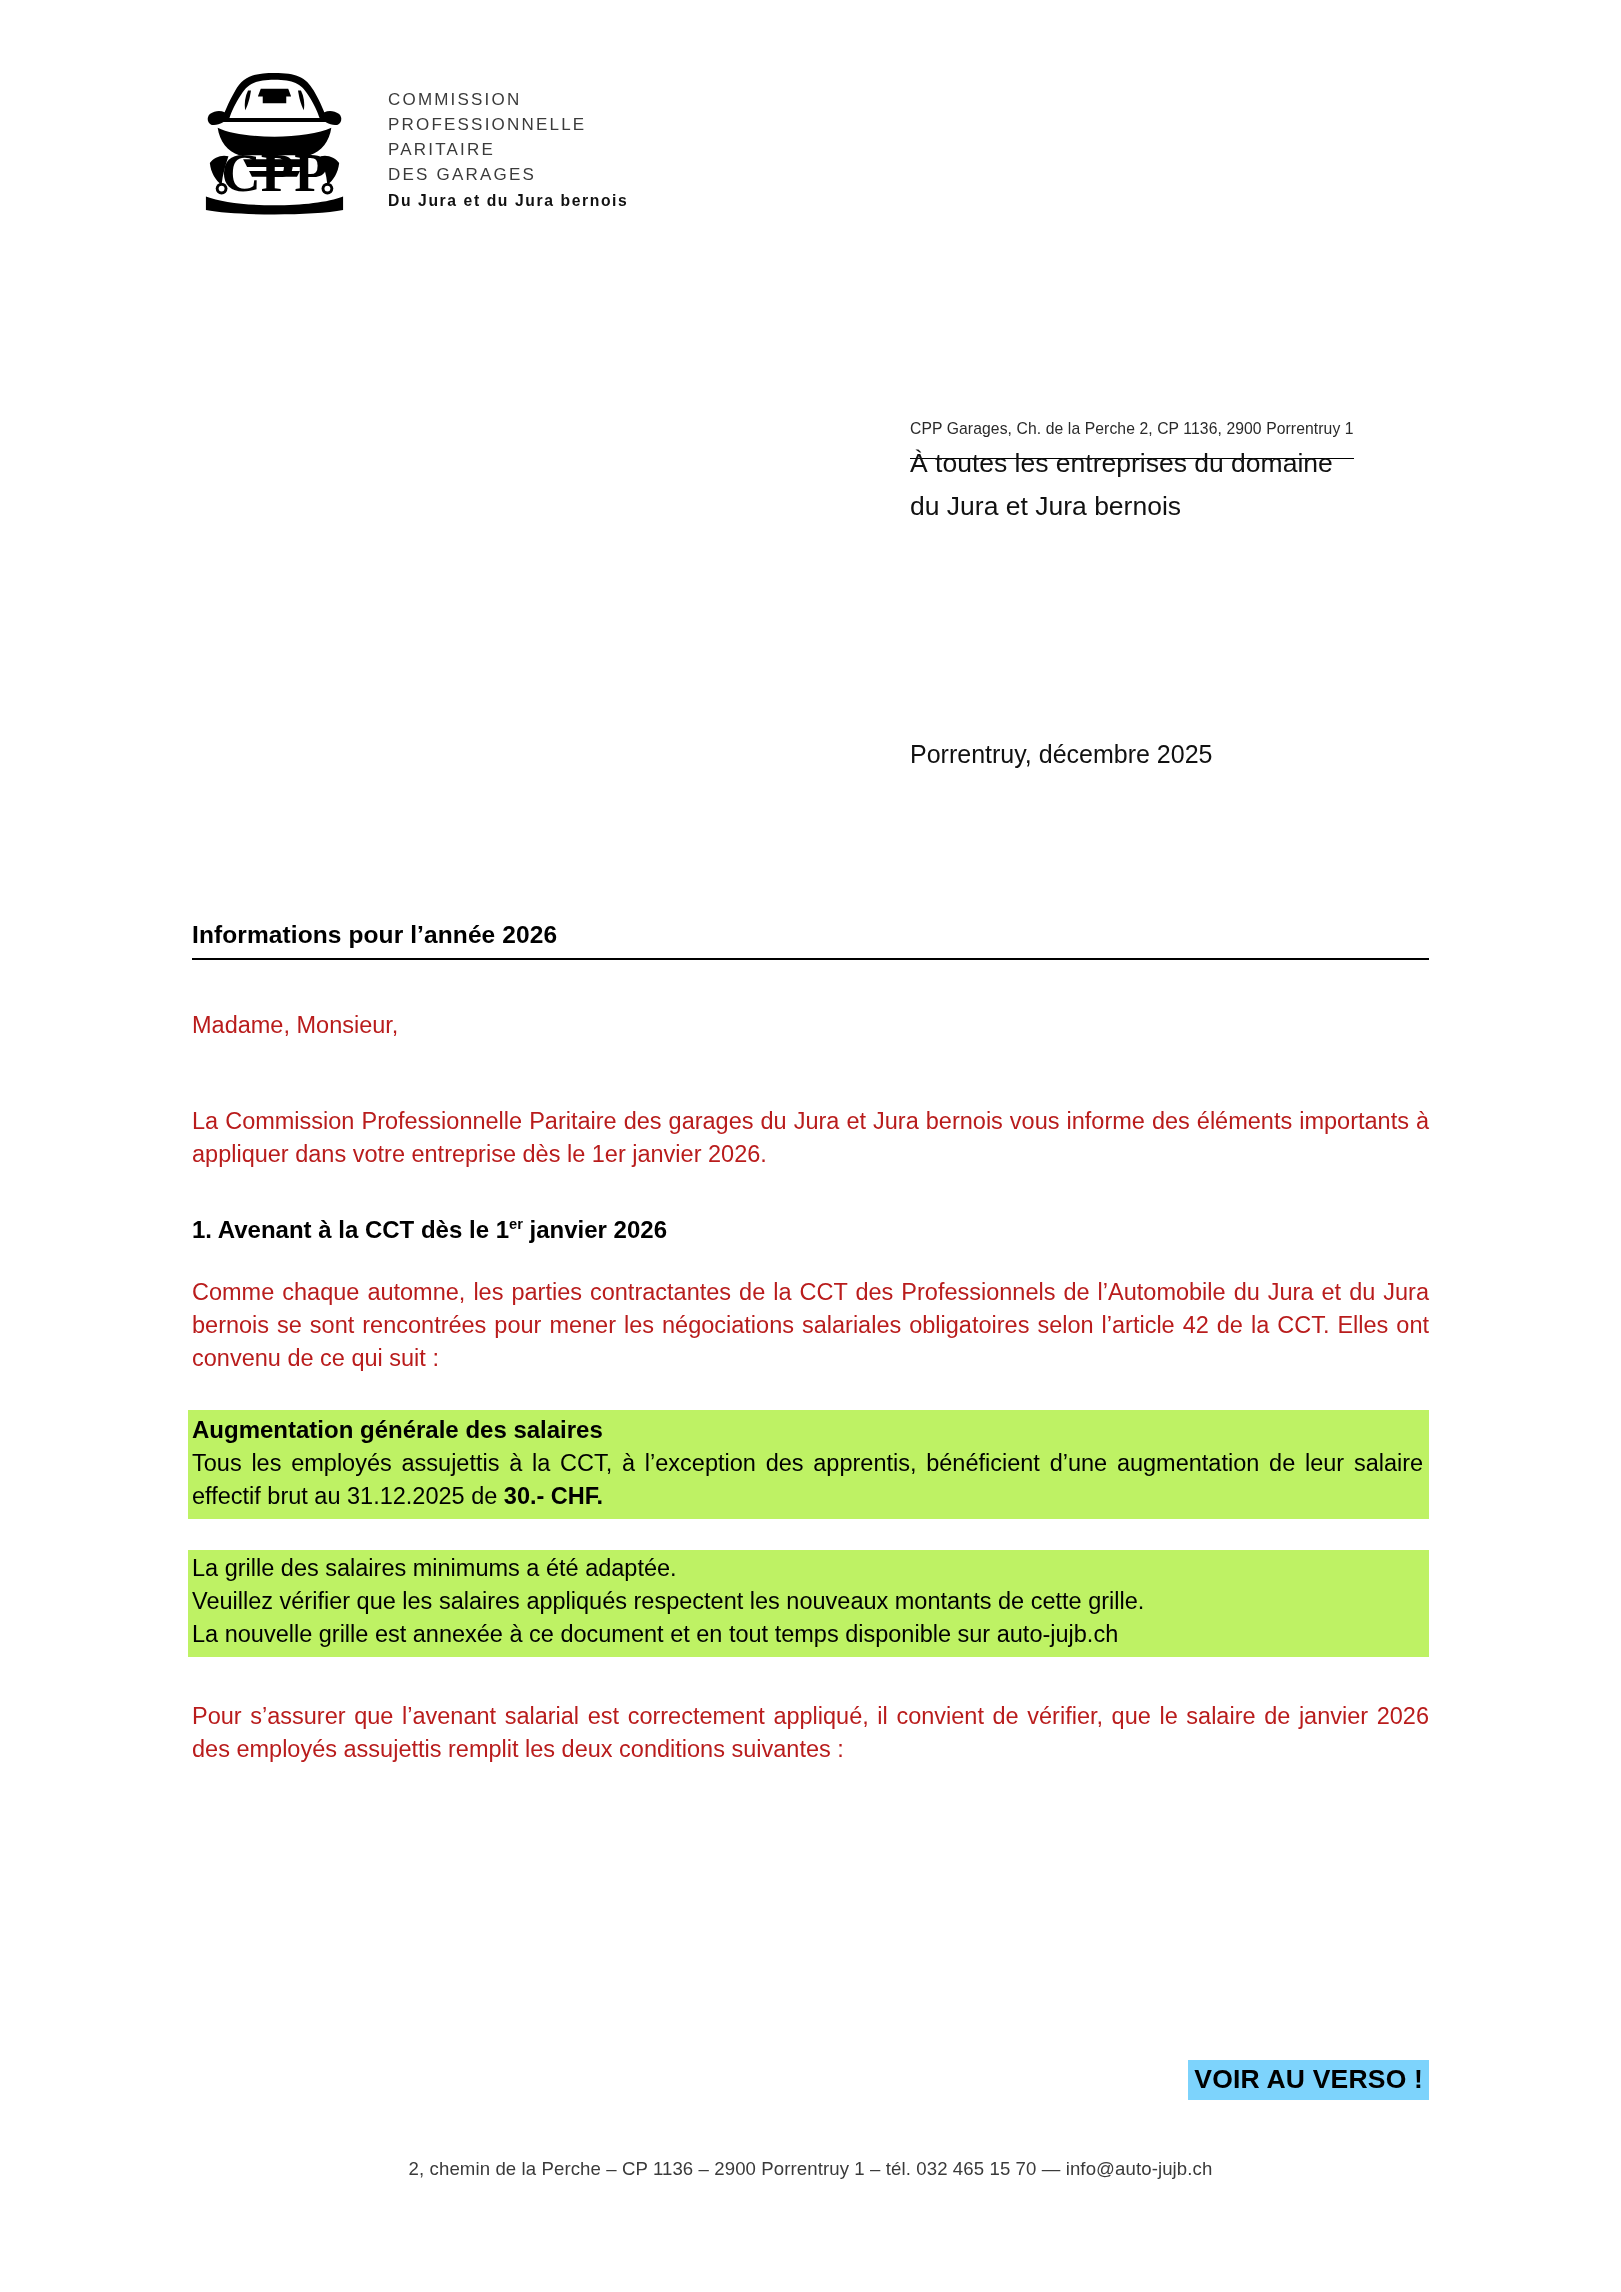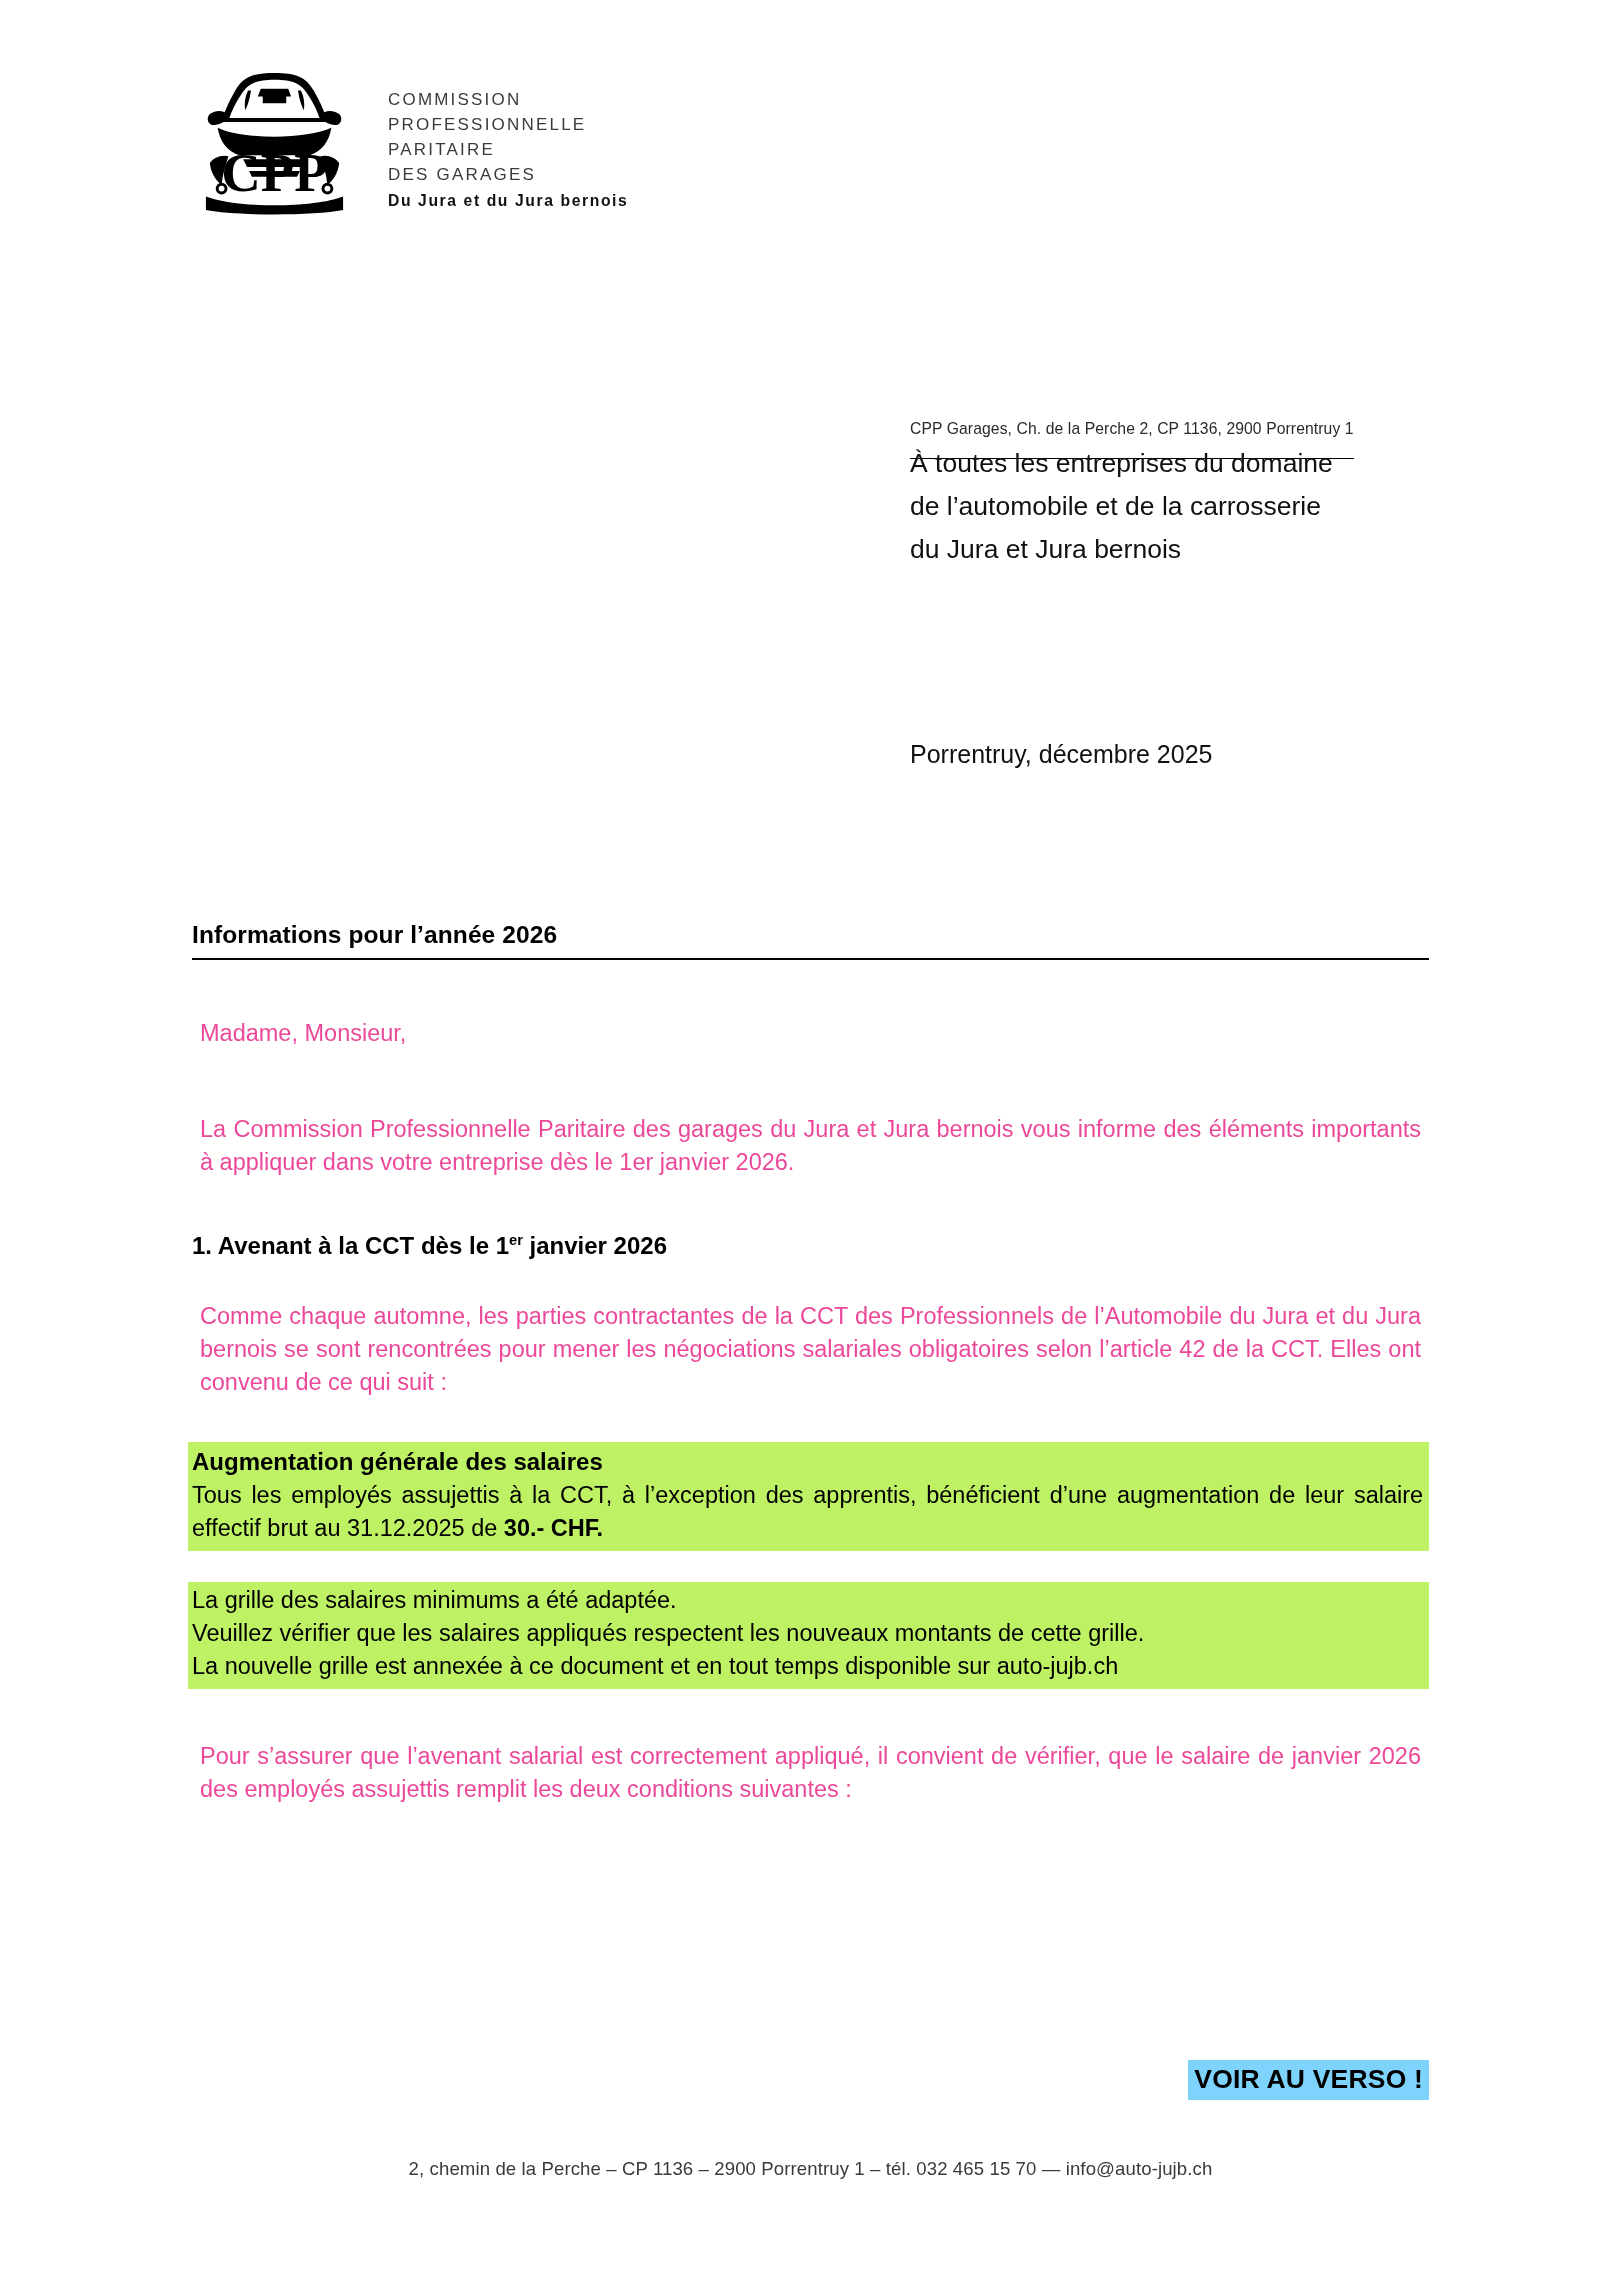--- a/index.html
+++ b/index.html
@@ -110,23 +110,23 @@
   
   .body-area {
     position: absolute;
     left: 192px;
     top: 1009px;
     width: 1237px;
   }
   .p {
     font-size: 23.5px;
     line-height: 33px;
-    color: #ec4899;
+    color: #b91c1c;
     text-align: justify;
-    margin: 8px;
+    margin: 0;
   }
   .p.nojust { text-align: left; }
   .salutation { margin-bottom: 63px; }
   .gap-32 { height: 31px; }
   .gap-44 { height: 43px; }
   .gap-36 { height: 35px; }
 
   .sec-head {
     font-size: 24px;
     font-weight: 700;
@@ -259,21 +259,20 @@
       <div class="wm-line">PARITAIRE</div>
       <div class="wm-line">DES GARAGES</div>
       <div class="wm-sub">Du Jura et du Jura bernois</div>
     </div>
   </div>
 
   <div class="sender-line">CPP Garages, Ch. de la Perche 2, CP 1136, 2900 Porrentruy 1</div>
 
   <div class="recipient">
     <div>À toutes les entreprises du domaine</div>
-    <div>de l’automobile et de la carrosserie</div>
     <div>du Jura et Jura bernois</div>
   </div>
 
   <div class="dateline">Porrentruy, décembre 2025</div>
 
   <div class="doc-title-wrap">
     <div class="doc-title">Informations pour l’année 2026</div>
     <div class="title-rule"></div>
   </div>
 

